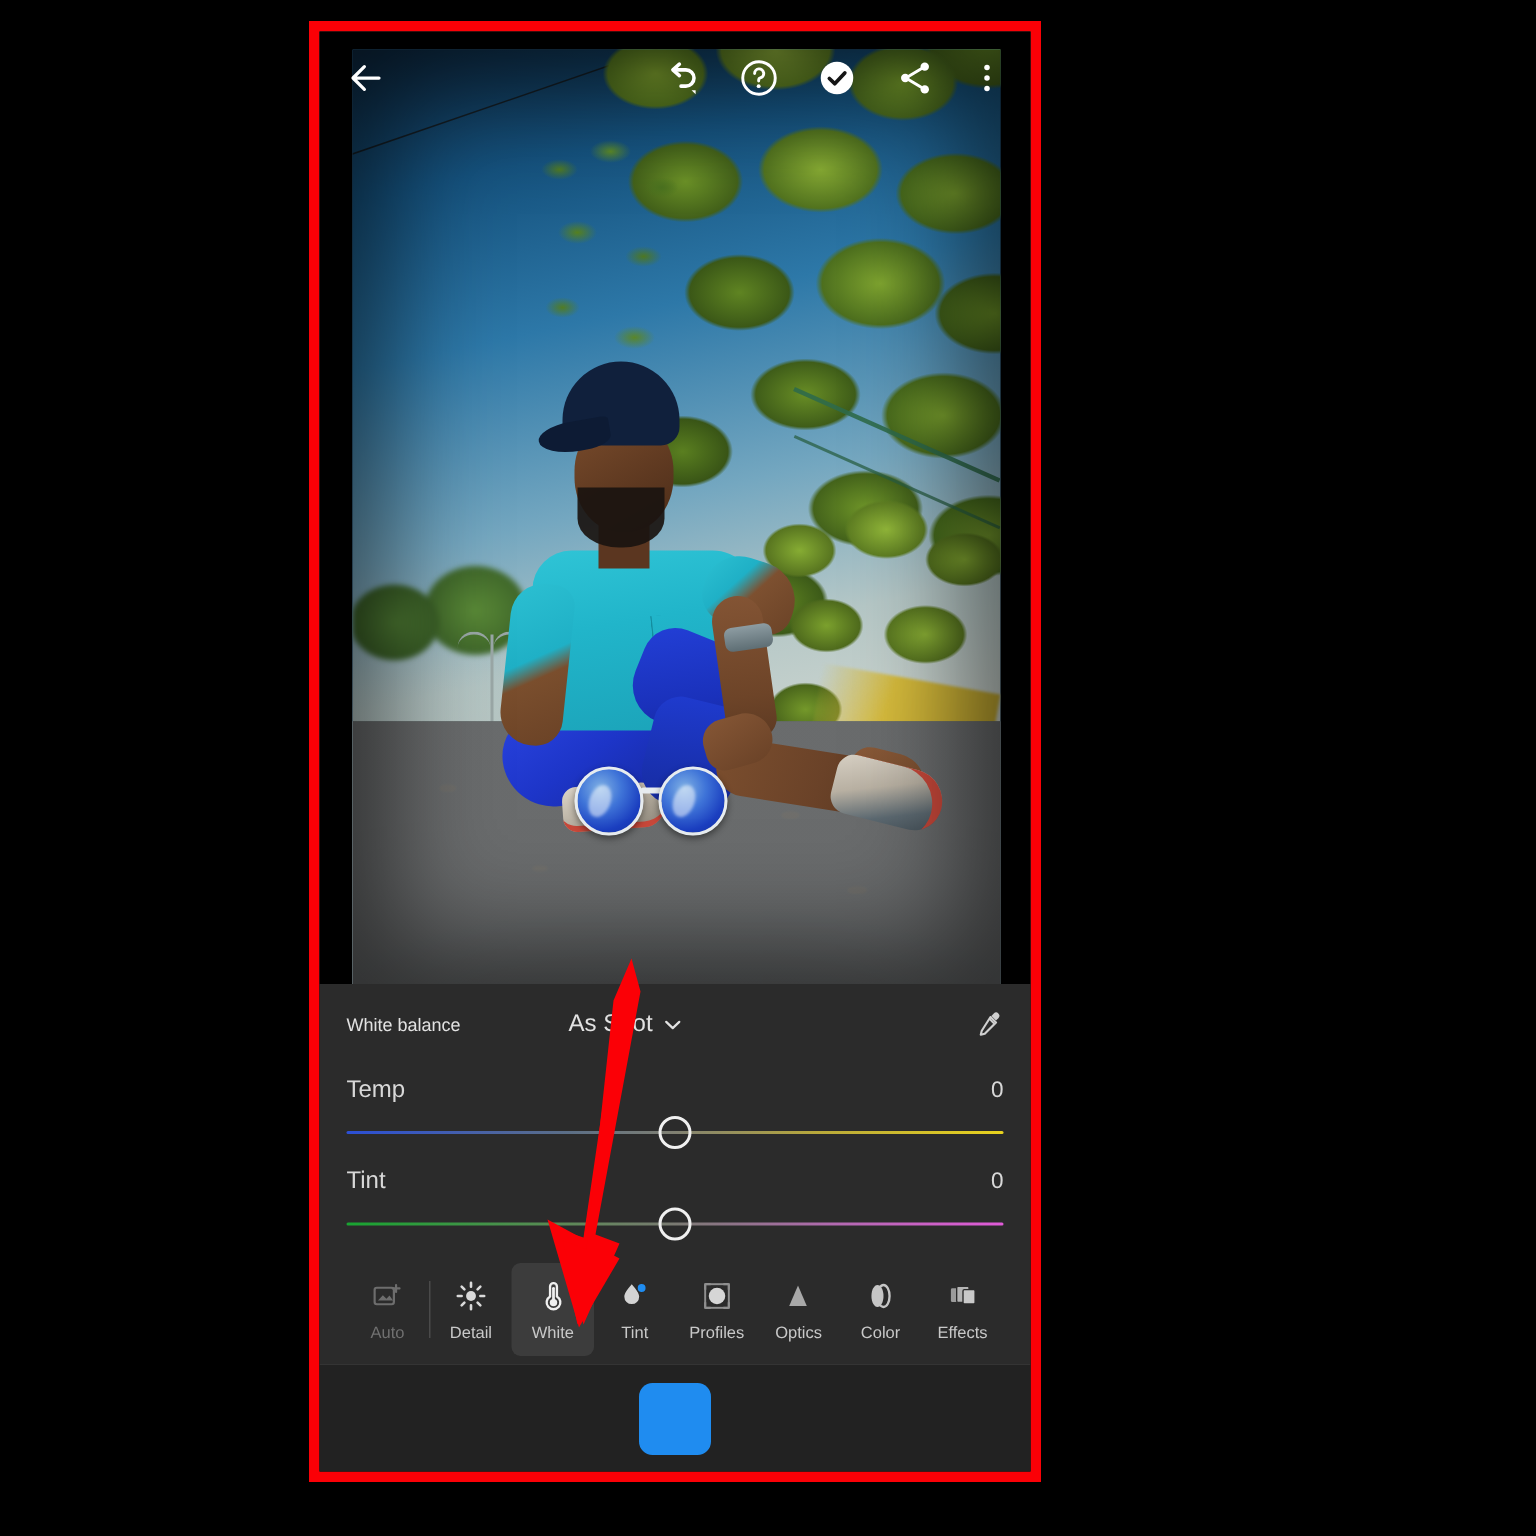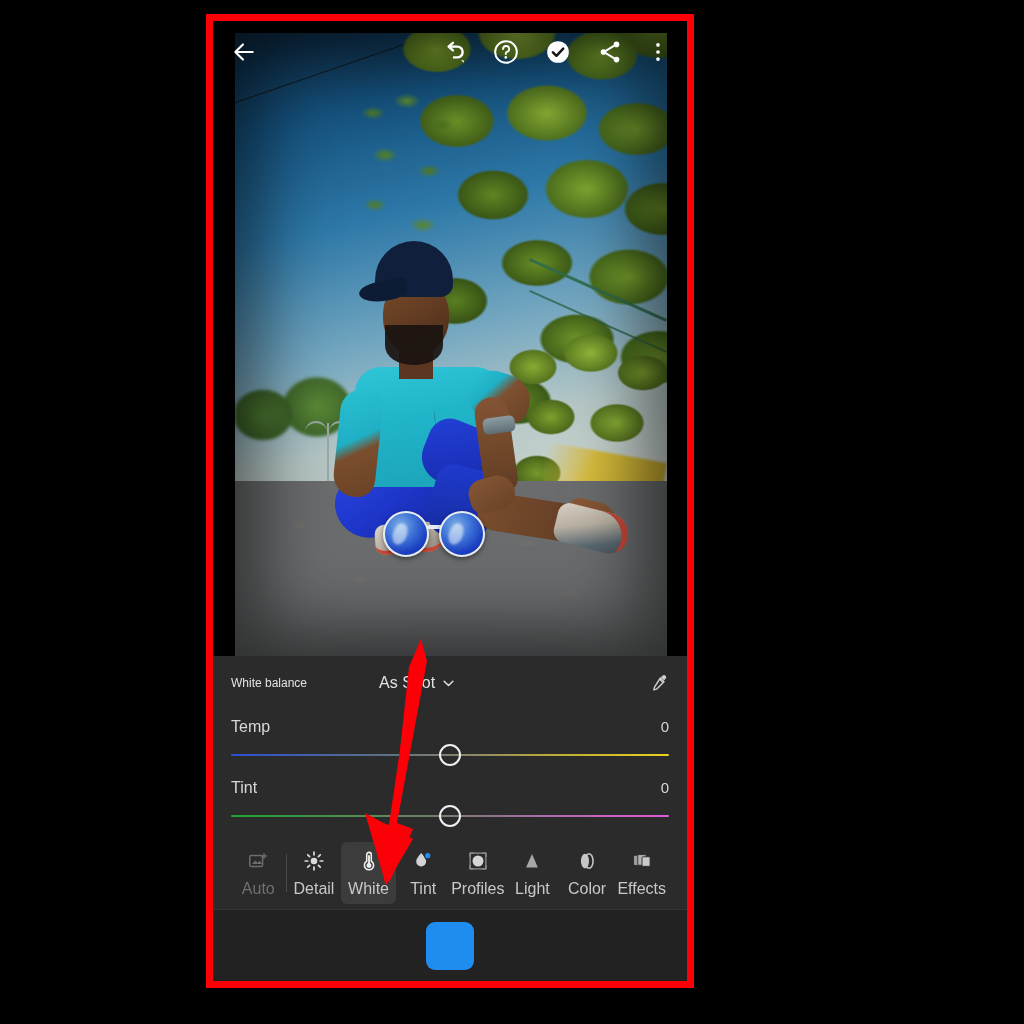--- a/index.html
+++ b/index.html
@@ -364,21 +364,21 @@
 
   
   #tool-strip {
     display:flex; align-items:stretch; height:62px; margin-top:14px;
     position:relative;
   }
   .tool {
     flex:1; display:flex; flex-direction:column; align-items:center; justify-content:center;
     gap:7px; border-radius:6px; cursor:pointer; position:relative;
   }
-  .tool .tlabel { font-size:16px; color:#c8c8c8; }
+  .tool .tlabel { font-size:11px; color:#c8c8c8; }
   .tool.dim .tlabel { color:#707070; }
   .tool.active { background:#3c3c3c; }
   .tool .ticon { width:22px; height:24px; display:block; }
   .divider { width:1px; background:#4a4a4a; margin:12px 0; flex:none; }
 
   
   #bottom-nav {
     height:72px; background:#222222; display:flex; align-items:center;
     justify-content:center; gap:34px; flex:none;
     border-top:1px solid #343434;
@@ -582,21 +582,21 @@
               <circle cx="12" cy="12" r="6" fill="#d6d6d6"></circle>
               <path d="M3.4 3.4h4M3.4 3.4v4M20.6 3.4h-4M20.6 3.4v4M3.4 20.6h4M3.4 20.6v-4M20.6 20.6h-4M20.6 20.6v-4" stroke="#8f8f8f" stroke-width="1.6"></path>
             </svg>
             <div class="tlabel">Profiles</div>
           </div>
 
           <div class="tool">
             <svg class="ticon" viewBox="0 0 24 24">
               <path d="M12 4.4 18.4 19.2H5.6z" fill="#a8a8a8"></path>
             </svg>
-            <div class="tlabel">Light</div>
+            <div class="tlabel">Optics</div>
           </div>
 
           <div class="tool">
             <svg class="ticon" viewBox="0 0 24 24">
               <ellipse cx="14.2" cy="12" rx="4.4" ry="8" fill="none" stroke="#c6c6c6" stroke-width="1.7"></ellipse>
               <path d="M9.8 4c-2.4 0-4.4 3.6-4.4 8s2 8 4.4 8 4.4-3.6 4.4-8-2-8-4.4-8z" fill="#c6c6c6"></path>
             </svg>
             <div class="tlabel">Color</div>
           </div>
 

